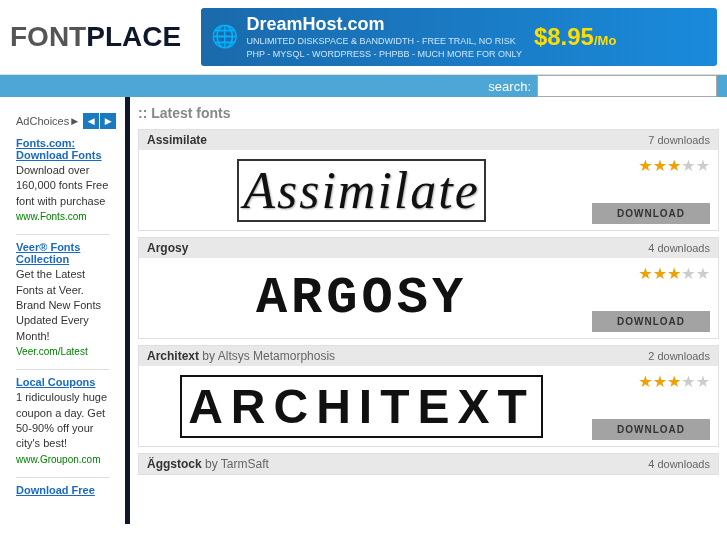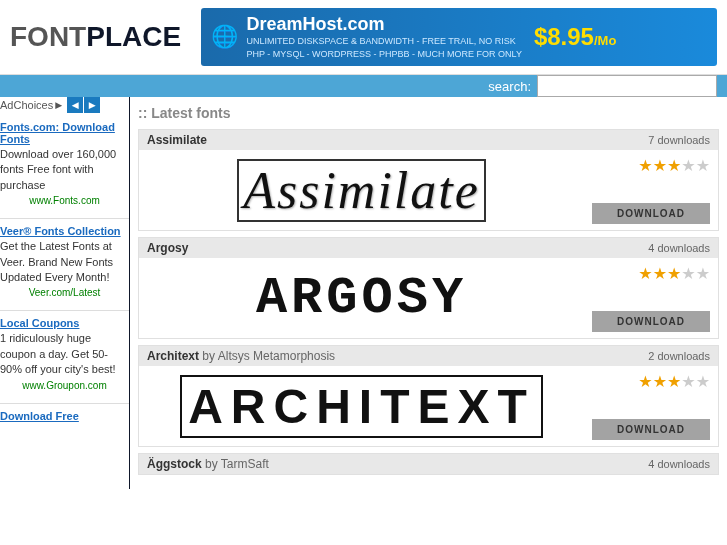--- a/index.html
+++ b/index.html
@@ -14,28 +14,28 @@
 
     
     #searchbar { background: #4da6d6; padding: 0 10px; display: flex; justify-content: flex-end; align-items: center; }
     #searchbar label { color: #fff; font-size: 13px; margin-right: 6px; }
     #searchbar input { width: 180px; border: 1px solid #aaa; padding: 3px 5px; font-size: 12px; }
 
     
     #main { display: flex; }
 
     
-    #sidebar { width: 130px; min-width: 130px; padding: 0; border-right: 1px solid #0f172a; }
+    #sidebar { width: 130px; min-width: 130px; padding: 16px; border-right: 5px solid #0f172a; }
     #adchoices { display: flex; align-items: center; margin-bottom: 8px; font-size: 11px; color: #555; }
     #adchoices .nav-arrows { display: flex; margin-left: 4px; }
     .ad-arrow { width: 16px; height: 16px; background: #1a7abf; color: #fff; font-size: 9px; display: flex; align-items: center; justify-content: center; cursor: pointer; margin-left: 1px; }
     .sidebar-ad { margin-bottom: 12px; }
     .sidebar-ad a.title { color: #1a6abf; font-weight: bold; font-size: 11px; display: block; margin-bottom: 2px; text-decoration: underline; cursor: pointer; }
     .sidebar-ad p { font-size: 11px; color: #333; line-height: 1.4; }
-    .sidebar-ad a.url { color: #008000; font-size: 10px; display: block; margin-top: 2px; text-decoration: none; text-align: center; }
+    .sidebar-ad a.url { color: #008000; font-size: 10px; display: block; margin-top: 2px; text-decoration: none; }
     hr.sidebar-divider { border: none; border-top: 1px solid #ddd; margin: 6px 0; }
 
     
     #content { flex: 1; padding: 8px; }
     #section-title { color: #555; font-size: 14px; font-weight: bold; margin-bottom: 8px; }
     #section-title span { color: #888; }
 
     
     .font-entry { margin-bottom: 6px; border: 1px solid #e0e0e0; }
     .font-header { background: #e8e8e8; padding: 3px 8px; display: flex; justify-content: space-between; align-items: center; }

